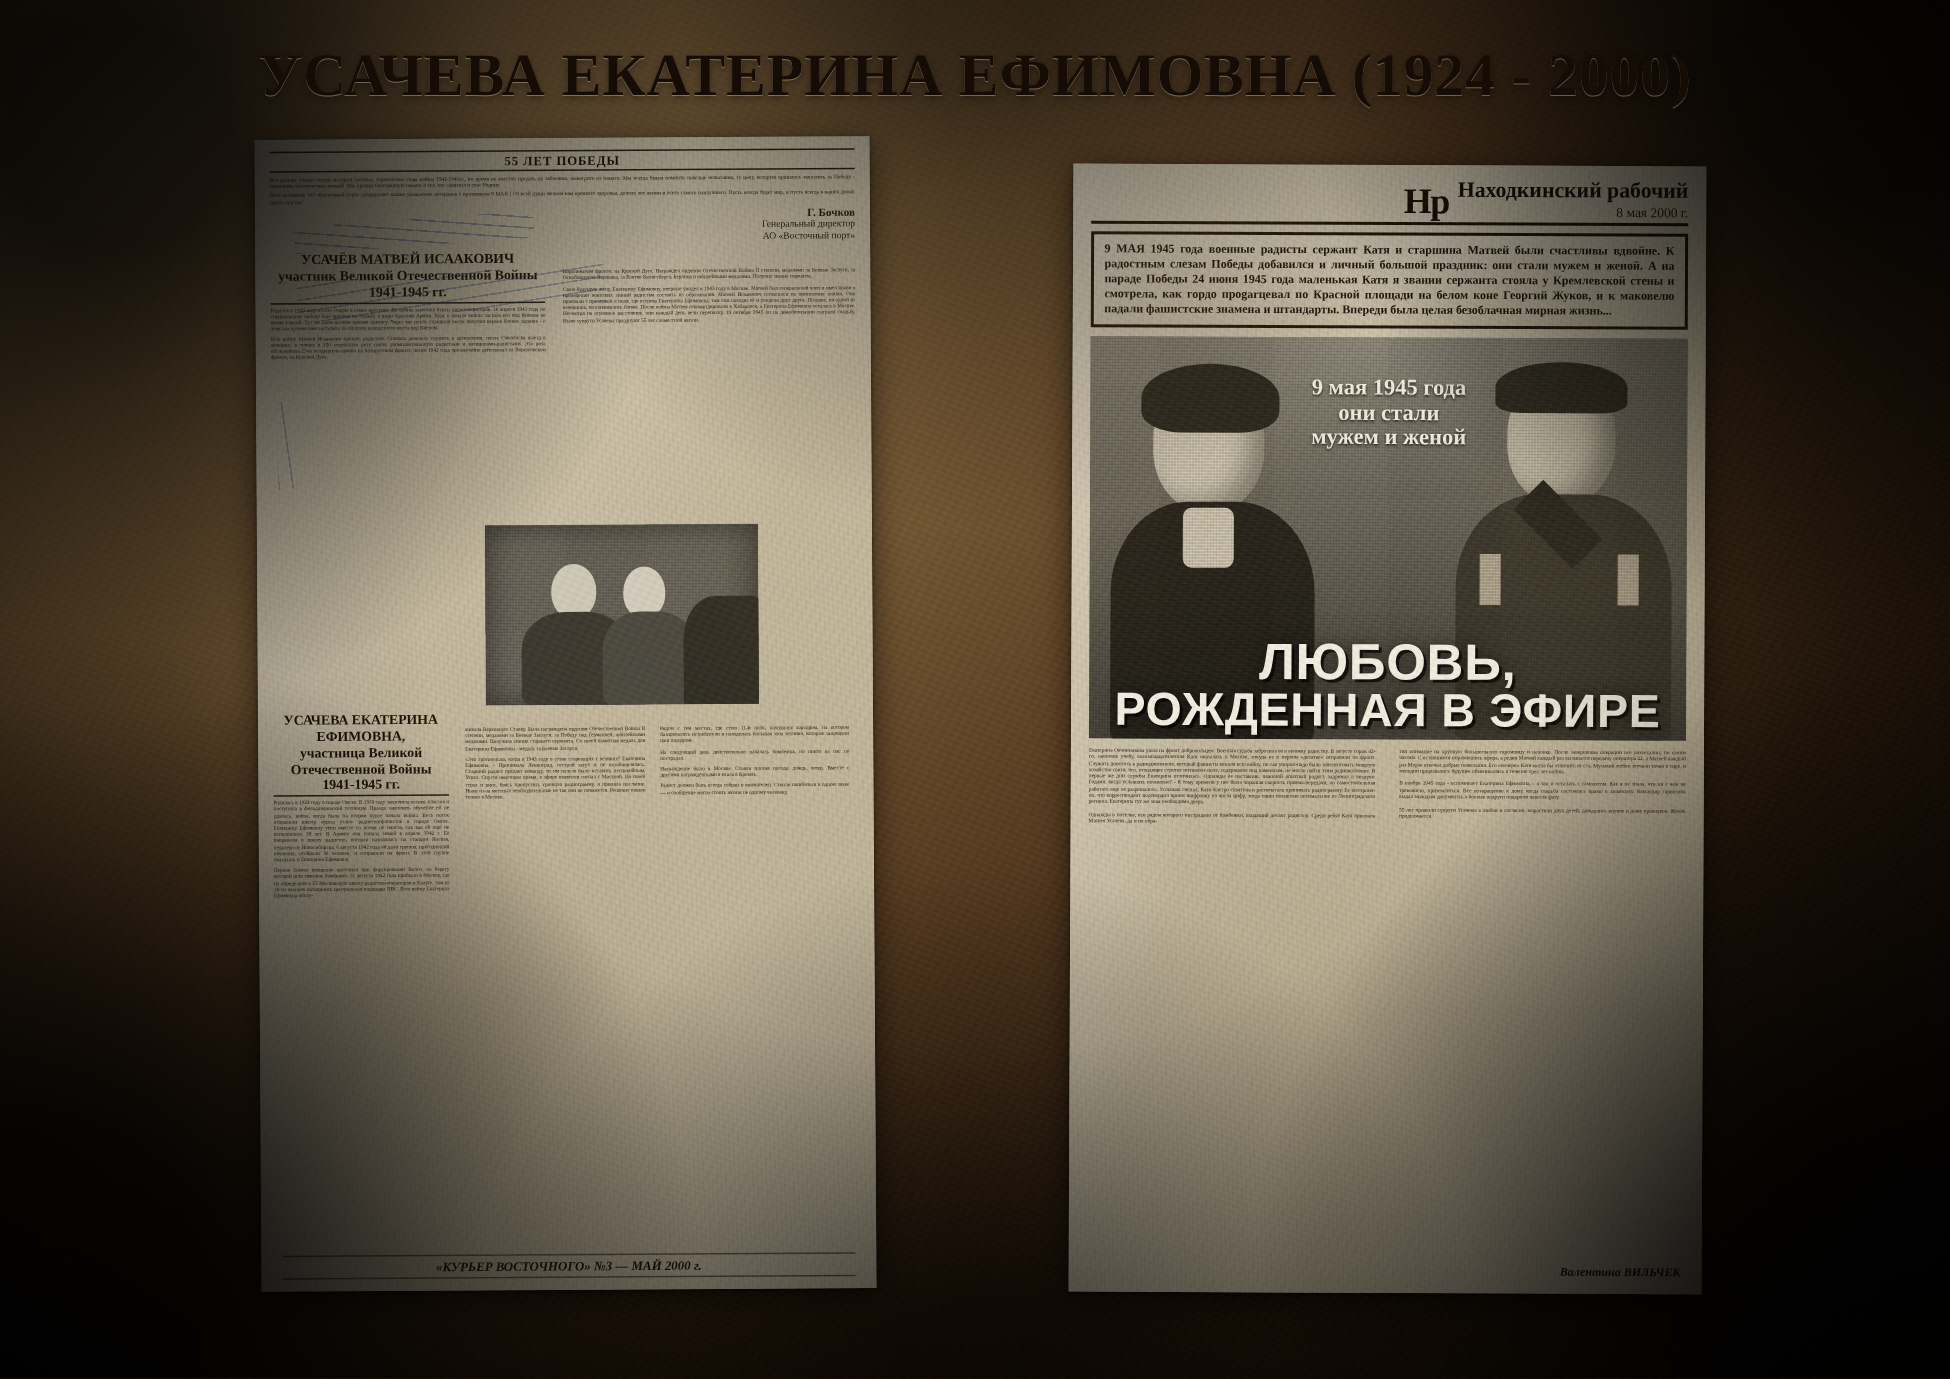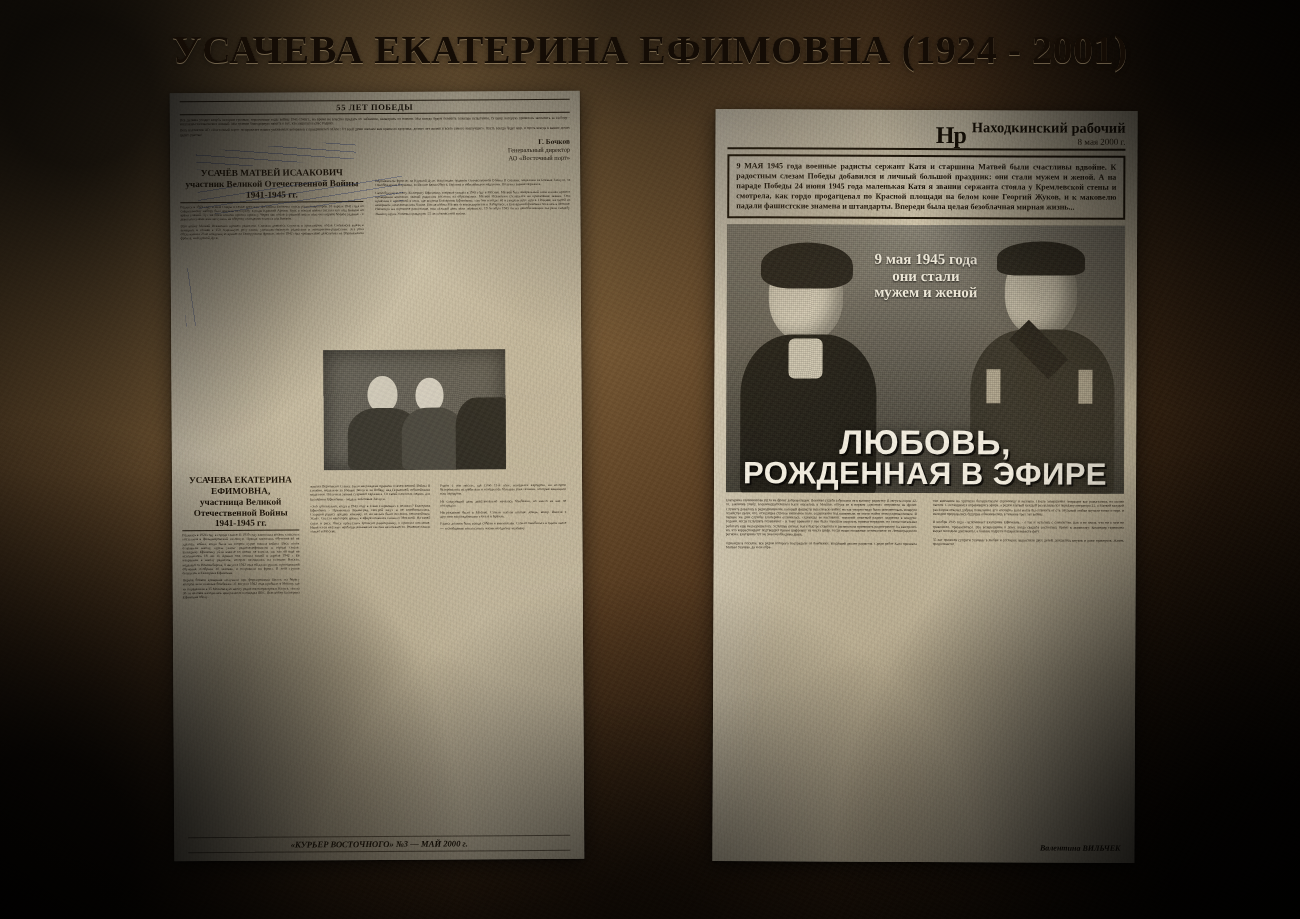--- a/index.html
+++ b/index.html
@@ -176,21 +176,21 @@
     position:absolute;right:14px;bottom:10px;font-size:8px;font-weight:bold;
     font-style:italic;color:#1a1208;
   }
   .clearfix::after{content:"";display:block;clear:both;}
 </style>
 </head>
 <body>
 
 <div class="stage">
 
-  <div class="title">УСАЧЕВА ЕКАТЕРИНА ЕФИМОВНА (1924 - 2001)</div>
+  <div class="title">УСАЧЕВА ЕКАТЕРИНА ЕФИМОВНА (1924 - 2000)</div>
 
   <div class="clip" id="clip-left">
     <div class="paper"></div>
     <div class="inner">
 
       <div class="hdr-rule">
         <div class="kicker">55 ЛЕТ ПОБЕДЫ</div>
       </div>
 
       <div style="margin-top:3px;font-size:3.6px;line-height:1.18;text-align:justify;color:#241a0e;">Всё дальше уходит вглубь истории грозные, героические годы войны 1941-1945гг., но время не властно предать их забвению, выветрить из памяти. Мы всегда будем помнить тяжелые испытания, ту цену, которую пришлось заплатить за Победу - миллионы человеческих жизней. Мы храним благодарную память о тех, кто защитил и спас Родину.</div>

